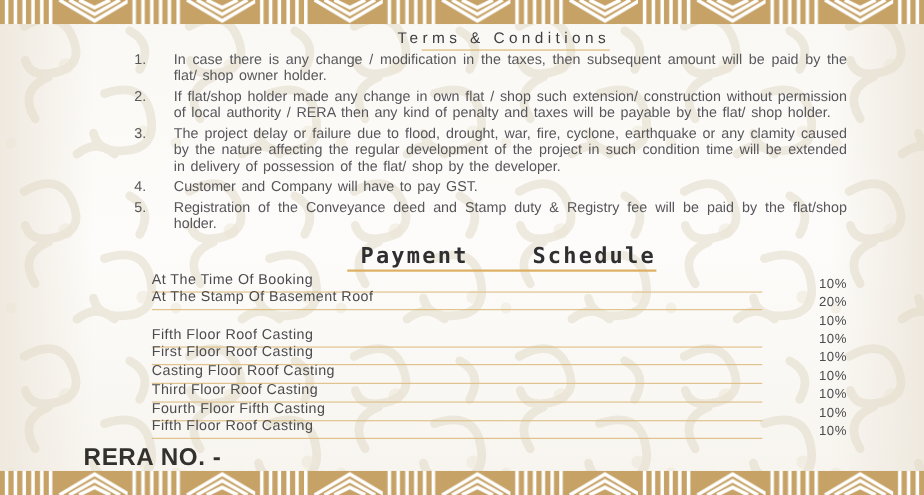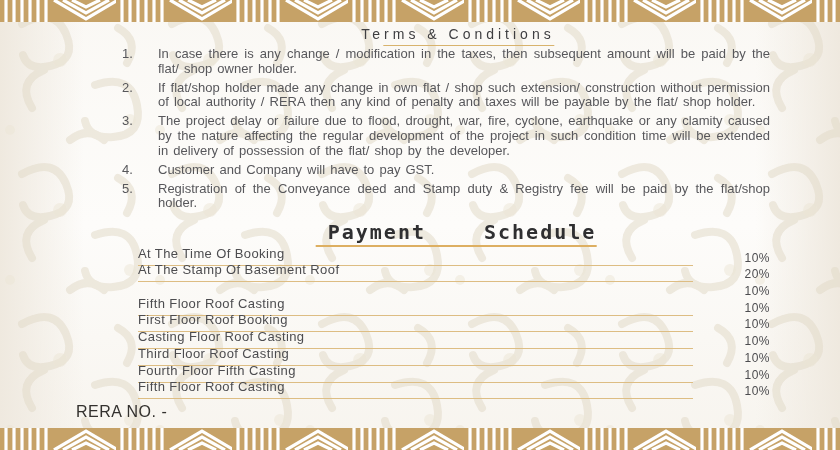--- a/index.html
+++ b/index.html
@@ -59,21 +59,21 @@
   .pay-label{
     width:555px;flex:0 0 555px;
     border-bottom:1px solid #ddbd83;
     letter-spacing:0.4px;
     padding-bottom:4px;
   }
   .pay-value{flex:1;text-align:right;font-size:12px;letter-spacing:0.5px;padding-bottom:1px;}
 
   .rera-line{
     position:absolute;top:381px;left:76px;
-    font-size:16px;font-weight:normal;color:#33312e;letter-spacing:0.5px;
+    font-size:22px;font-weight:bold;color:#33312e;letter-spacing:0.5px;
   }
 </style>
 </head>
 <body>
 
 <div class="page">
 
   <svg class="damask-layer" width="840" height="450">
     <defs>
       <pattern id="damask" width="150" height="150" patternUnits="userSpaceOnUse">
@@ -196,21 +196,21 @@
         <div class="pay-row">
           <div class="pay-value">10%</div>
         </div>
 
         <div class="pay-row">
           <div class="pay-label">Fifth Floor Roof Casting</div>
           <div class="pay-value">10%</div>
         </div>
 
         <div class="pay-row">
-          <div class="pay-label">First Floor Roof Booking</div>
+          <div class="pay-label">First Floor Roof Casting</div>
           <div class="pay-value">10%</div>
         </div>
 
         <div class="pay-row">
           <div class="pay-label">Casting Floor Roof Casting</div>
           <div class="pay-value">10%</div>
         </div>
 
         <div class="pay-row">
           <div class="pay-label">Third Floor Roof Casting</div>

